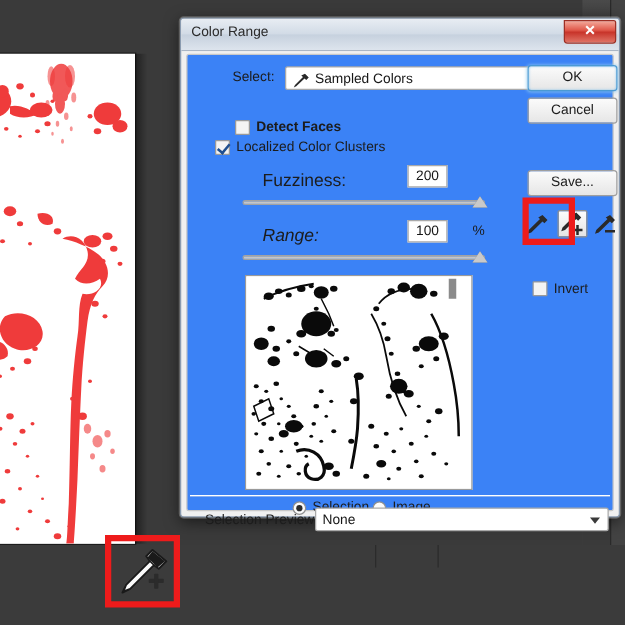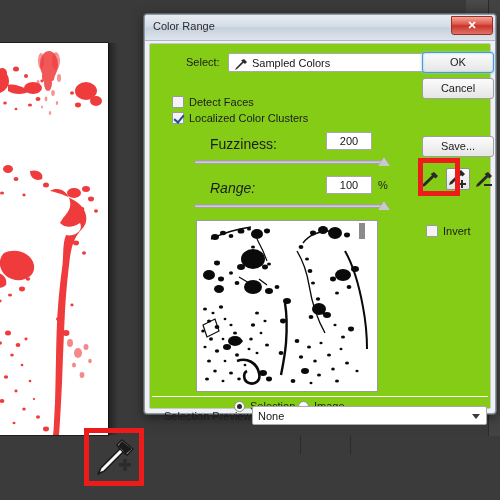--- a/index.html
+++ b/index.html
@@ -110,21 +110,21 @@
     background: linear-gradient(to bottom,#f3a89a 0%,#e0584a 42%,#c8342a 52%,#e07466 100%);
     border: 1px solid #9c2f25;
     border-radius: 0 2px 3px 3px;
     color: #fff; font-size: 11px; font-weight: bold;
     text-align: center; line-height: 17px;
     cursor: pointer;
   }
   .dlg-body {
     position: absolute;
     left: 4px; top: 28px; right: 4px; bottom: 4px;
-    background: #84cc16;
+    background: #3b82f6;
     border: 1px solid #c8c8c8;
     border-radius: 2px;
   }
 
   .row { position: absolute; }
   .lbl { font-size: 11px; color: #1c1c1c; }
 
   
   .select-label { left: 36px; top: 12px; }
   .combo {
@@ -164,29 +164,29 @@
   }
   .chk.on::after {
     content: "";
     position: absolute;
     left: 3px; top: 0px;
     width: 4px; height: 8px;
     border: solid #1f4f8f;
     border-width: 0 2px 2px 0;
     transform: rotate(40deg);
   }
-  .chk-faces { left: 22px; top: 52px; }
+  .chk-faces { left: 38px; top: 52px; font-weight: bold; }
   .chk-clusters { left: 22px; top: 68px; }
   .chk-invert { left: 276px; top: 181px; }
 
   
   .fld-label { position: absolute; font-size: 14px; color: #1c1c1c; }
   .numbox {
     position: absolute;
-    width: 46px; height: 18px;
+    width: 32px; height: 18px;
     background: #fff;
     border: 1px solid #a9a9a9;
     font-size: 11px; color: #161616;
     text-align: center; line-height: 16px;
   }
   .slider-track {
     position: absolute;
     height: 4px;
     background: linear-gradient(to bottom,#b4b4b4,#d8d8d8);
     border: 1px solid #a2a2a2;

